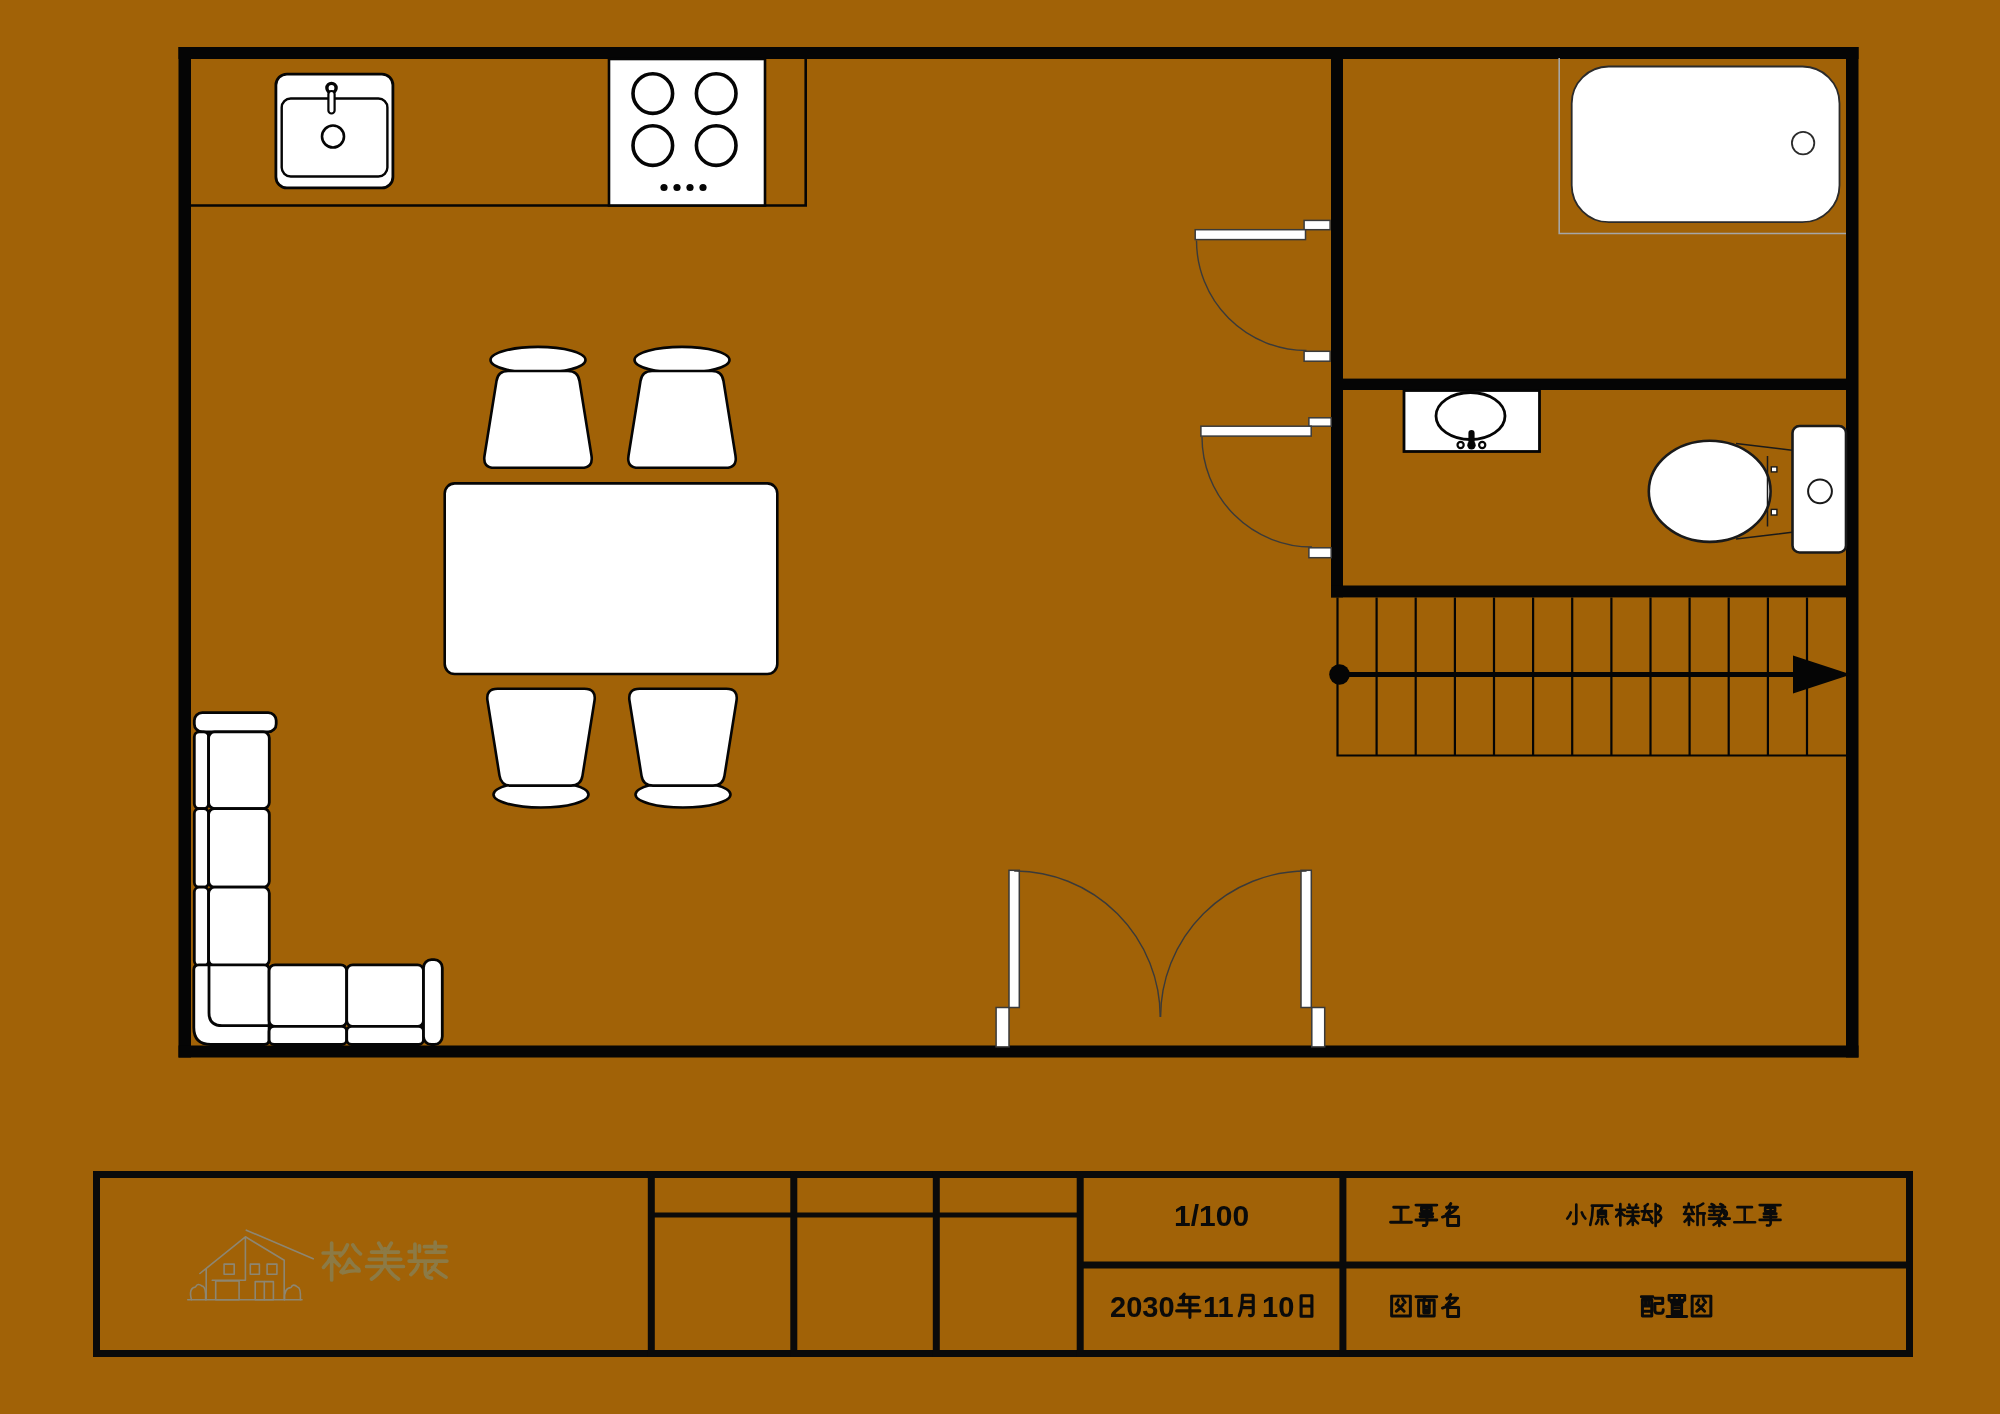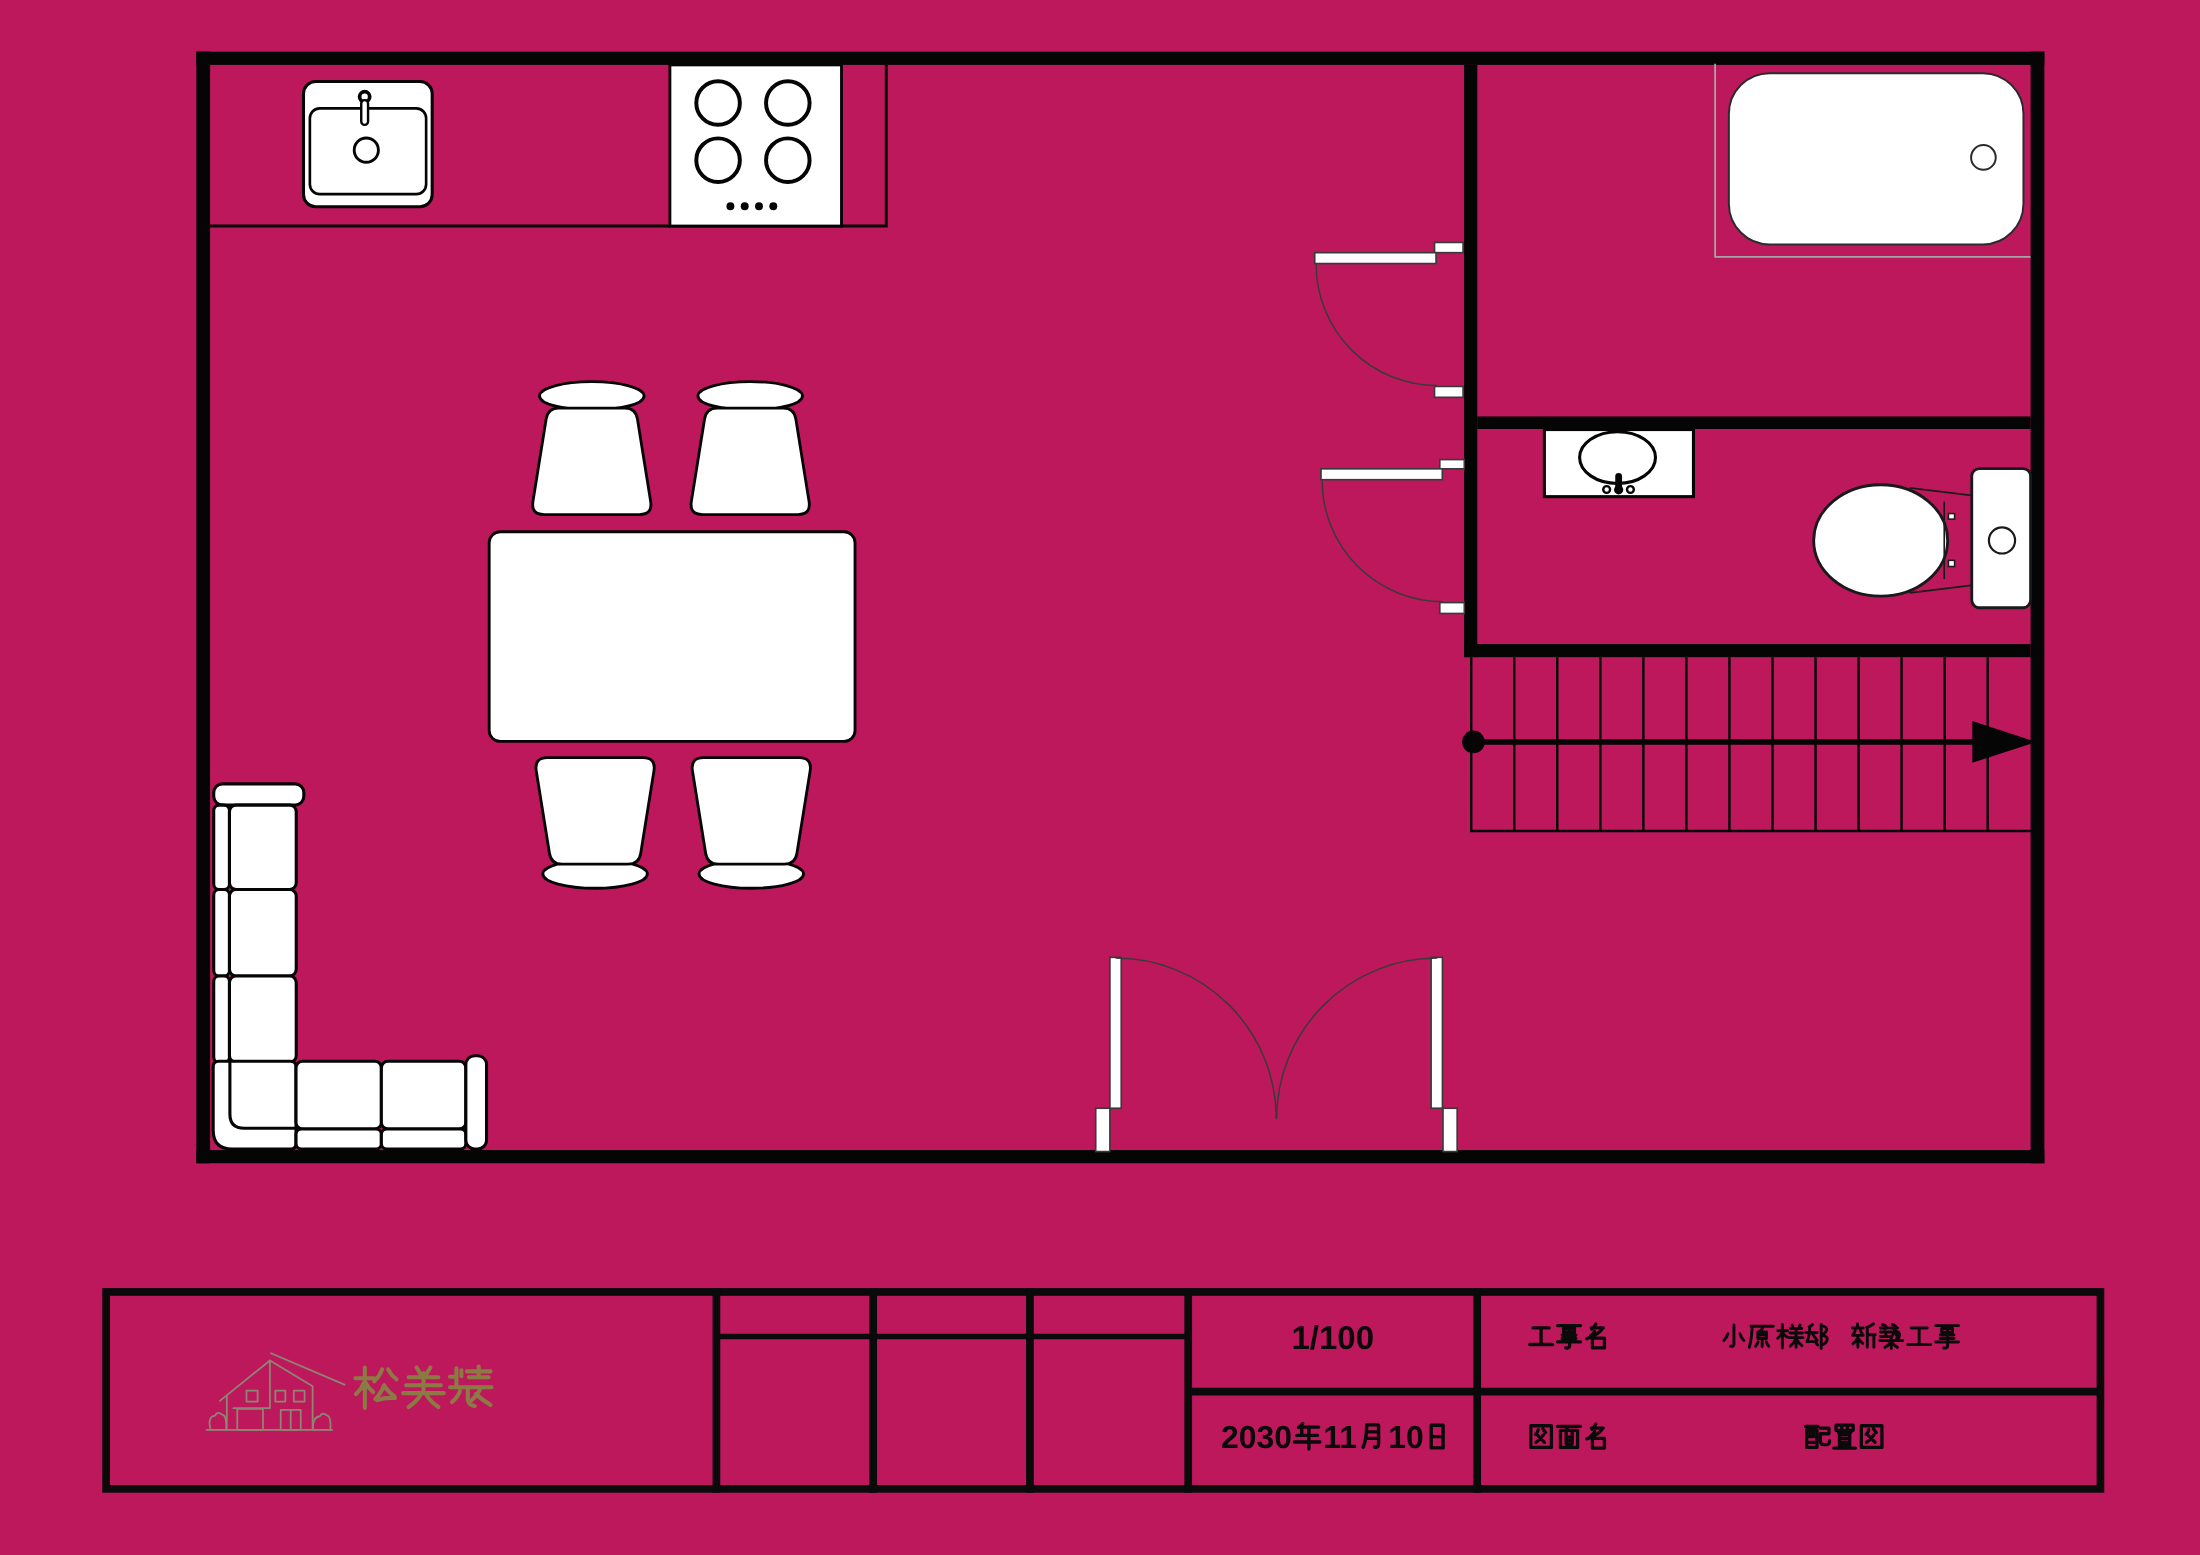--- a/index.html
+++ b/index.html
@@ -1,16 +1,16 @@
 <!DOCTYPE html>
 <html><head>
 <meta charset="utf-8">
 <style>
 html,body{margin:0;padding:0;background:#ffffff;}
-#page{position:relative;width:2000px;height:1414px;background:#be185d;overflow:hidden;}
+#page{position:relative;width:2000px;height:1414px;background:#a16207;overflow:hidden;}
 text{font-family:"Liberation Sans",sans-serif;font-weight:bold;}
 </style>
 </head>
 <body>
 <div id="page">
 <svg width="2000" height="1414" viewBox="0 0 2000 1414" fill="none">
 <defs>
 <g id="g-matsu" stroke-linecap="round" stroke-linejoin="round" fill="none">
   <path d="M27 8 V90 M8 30 H46 M26 38 Q20 52 9 62 M28 38 Q34 50 44 58 M62 12 Q57 26 46 36 M74 12 Q80 24 91 32 M66 44 Q60 60 48 72 M66 44 Q74 58 87 66 M52 74 Q70 68 88 70"></path>
 </g>

